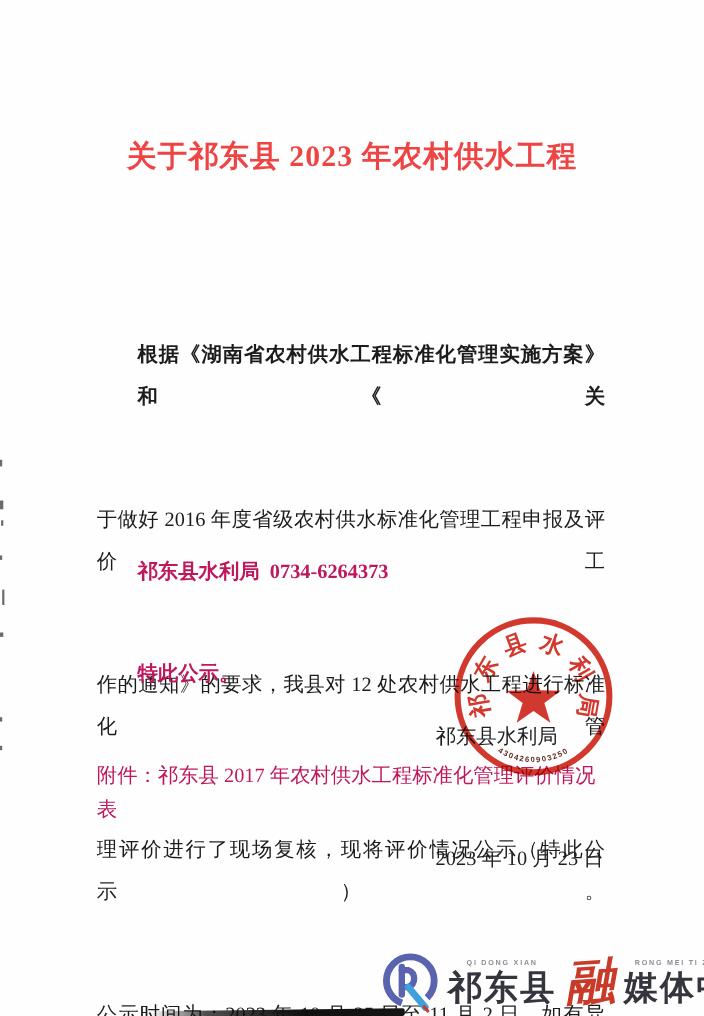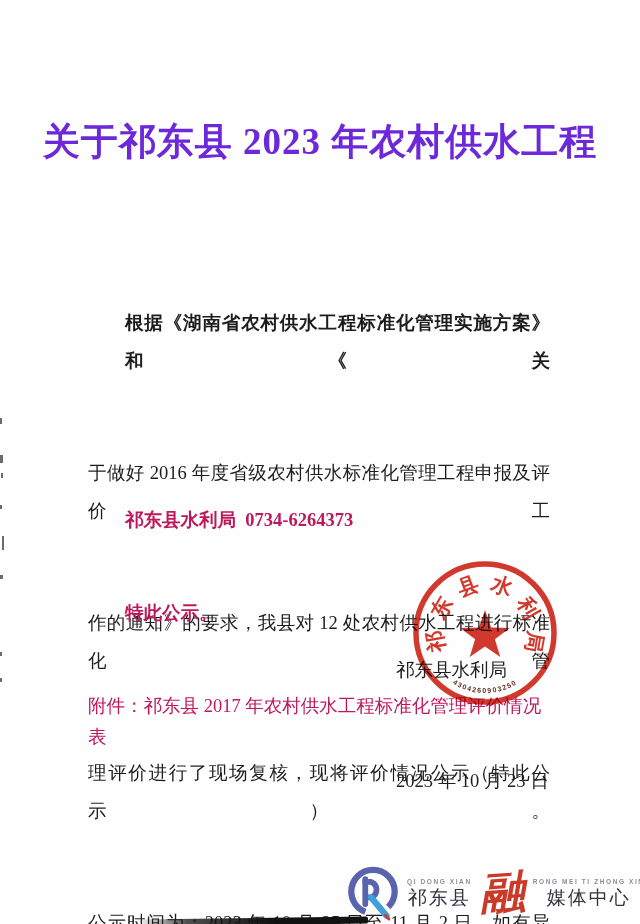--- a/index.html
+++ b/index.html
@@ -3,21 +3,21 @@
 <meta charset="utf-8">
 <style>
   html,body{margin:0;padding:0;width:640px;height:924px;overflow:hidden;background:#ffffff;}
   .page{
     position:relative;width:640px;height:924px;background:#fefefe;
     font-family:"Liberation Serif","DejaVu Serif",serif;color:#1d1d1d;
   }
   
   .doc-title{
     position:absolute;top:122px;left:0;width:640px;text-align:center;
-    font-size:37px;line-height:40px;font-weight:bold;color:#6d28d9;
+    font-size:27px;line-height:40px;font-weight:bold;color:#ef4444;
     letter-spacing:1px;
   }
   
   .body-block{
     position:absolute;top:230px;left:88px;width:462px;
     font-size:18.5px;line-height:37.5px;color:#1c1c1c;
     white-space:pre-wrap;
   }
   .body-block2{
     position:absolute;top:443px;left:88px;width:462px;
@@ -38,21 +38,21 @@
     mix-blend-mode:multiply;opacity:.93;
   }
   
   .footer-logo{
     position:absolute;left:346px;top:864px;height:58px;
     display:flex;align-items:center;gap:7px;
     font-family:"Liberation Sans","DejaVu Sans",sans-serif;
   }
   .logo-col{display:flex;flex-direction:column;align-items:center;line-height:1;}
   .logo-pinyin{font-size:6.5px;font-weight:bold;letter-spacing:1.6px;color:#8d8d95;margin-bottom:3px;white-space:nowrap;}
-  .logo-cn{font-size:19px;font-weight:normal;color:#34353d;letter-spacing:2px;white-space:nowrap;}
+  .logo-cn{font-size:31px;font-weight:bold;color:#34353d;letter-spacing:2px;white-space:nowrap;}
   .rong-char{
     font-size:45px;font-weight:bold;color:#c93a28;line-height:1;
     font-style:italic;transform:rotate(-4deg);margin:0 1px;
     font-family:"Liberation Serif","DejaVu Serif",serif;
   }
   
   .edge-mark{position:absolute;background:#3a3a3a;opacity:.75;}
   .bottom-strip{
     position:absolute;left:136px;bottom:-1px;width:232px;height:7px;
     background:linear-gradient(to right,rgba(20,20,20,0) 0%,rgba(20,20,20,.75) 22%,#101010 60%,#141414 100%);

